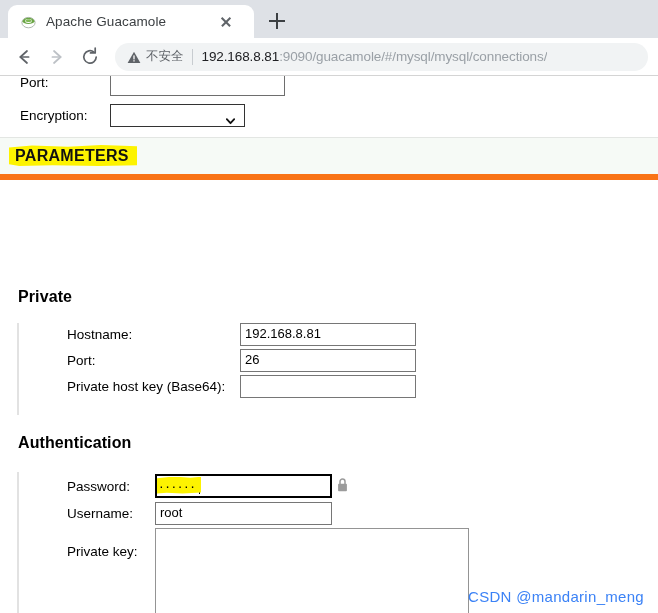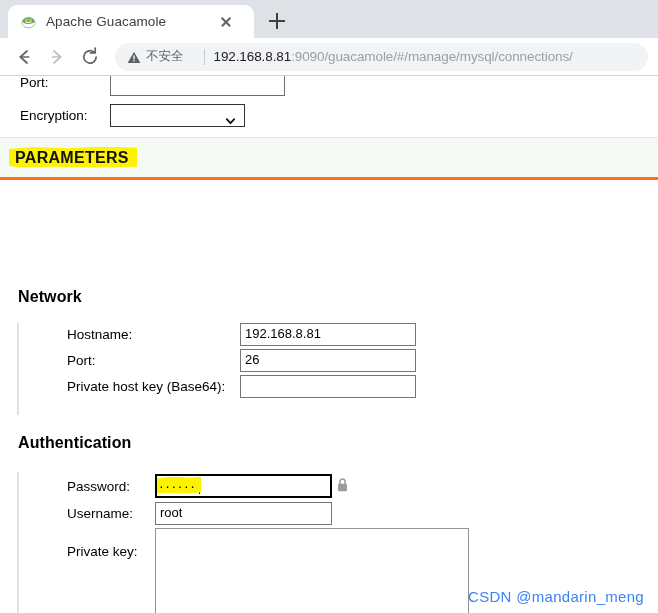--- a/index.html
+++ b/index.html
@@ -107,21 +107,21 @@
     padding: 0 12px;
     margin-left: 6px;
     margin-right: 10px;
     overflow: hidden;
     cursor: text;
   }
   #security-warning {
     display: flex;
     align-items: center;
     flex: 0 0 auto;
-    margin-right: 20px;
+    margin-right: 8px;
   }
   #warning-icon {
     width: 14px; height: 13px;
     margin-right: 5px;
     flex: 0 0 auto;
   }
   #security-text {
     font-size: 12.5px;
     color: #5f6368;
     white-space: nowrap;
@@ -218,21 +218,21 @@
     right: 9px; top: 7px;
     width: 9px; height: 9px;
   }
 
   
   #parameters-band {
     position: relative;
     height: 43px;
     background: #f6faf6;
     border-top: 1px solid #e3e6e3;
-    border-bottom: 3px solid #f97316;
+    border-bottom: 6px solid #f97316;
     display: flex;
     align-items: center;
   }
   #parameters-title {
     position: relative;
     margin-left: 13px;
     font-size: 16px;
     font-weight: bold;
     color: #111;
     letter-spacing: 0.3px;
@@ -424,21 +424,21 @@
         <span id="warning-icon">
           <svg width="14" height="13" viewBox="0 0 14 13">
             <path d="M7 0.8 L13.4 12 L0.6 12 Z" fill="#5f6368"></path>
             <rect x="6.35" y="4.4" width="1.3" height="4.0" fill="#ffffff"></rect>
             <rect x="6.35" y="9.2" width="1.3" height="1.3" fill="#ffffff"></rect>
           </svg>
         </span>
         <span id="security-text">不安全</span>
       </span>
       <span id="omnibox-divider"></span>
-      <span id="url-text"><span id="url-host">192.168.8.81</span><span id="url-rest">:9090/guacamole/#/manage/mysql/connections/</span></span>
+      <span id="url-text"><span id="url-host">192.168.8.81</span><span id="url-rest">:9090/guacamole/#/mysql/mysql/connections/</span></span>
     </div>
   </div>
 </div>
 
 <div id="page">
 
   <div id="top-section">
 
     <div id="row-port-top" class="form-row">
       <span class="form-label">Port:</span>
@@ -457,21 +457,21 @@
     </div>
   </div>
 
   <div id="parameters-band">
     <span id="parameters-title">
       <span class="hl-marker"></span>
       <span>PARAMETERS</span>
     </span>
   </div>
 
-  <div id="network-heading" class="section-heading">Network</div>
+  <div id="network-heading" class="section-heading">Private</div>
 
   <div id="network-group" class="field-group">
     <div class="group-rule"></div>
 
     <div id="hostname-row" class="n-row form-row">
       <span class="form-label">Hostname:</span>
       <div id="hostname-input" class="txt-input">
         <span class="hl-marker"></span>
         <span>192.168.8.81</span>
       </div>

